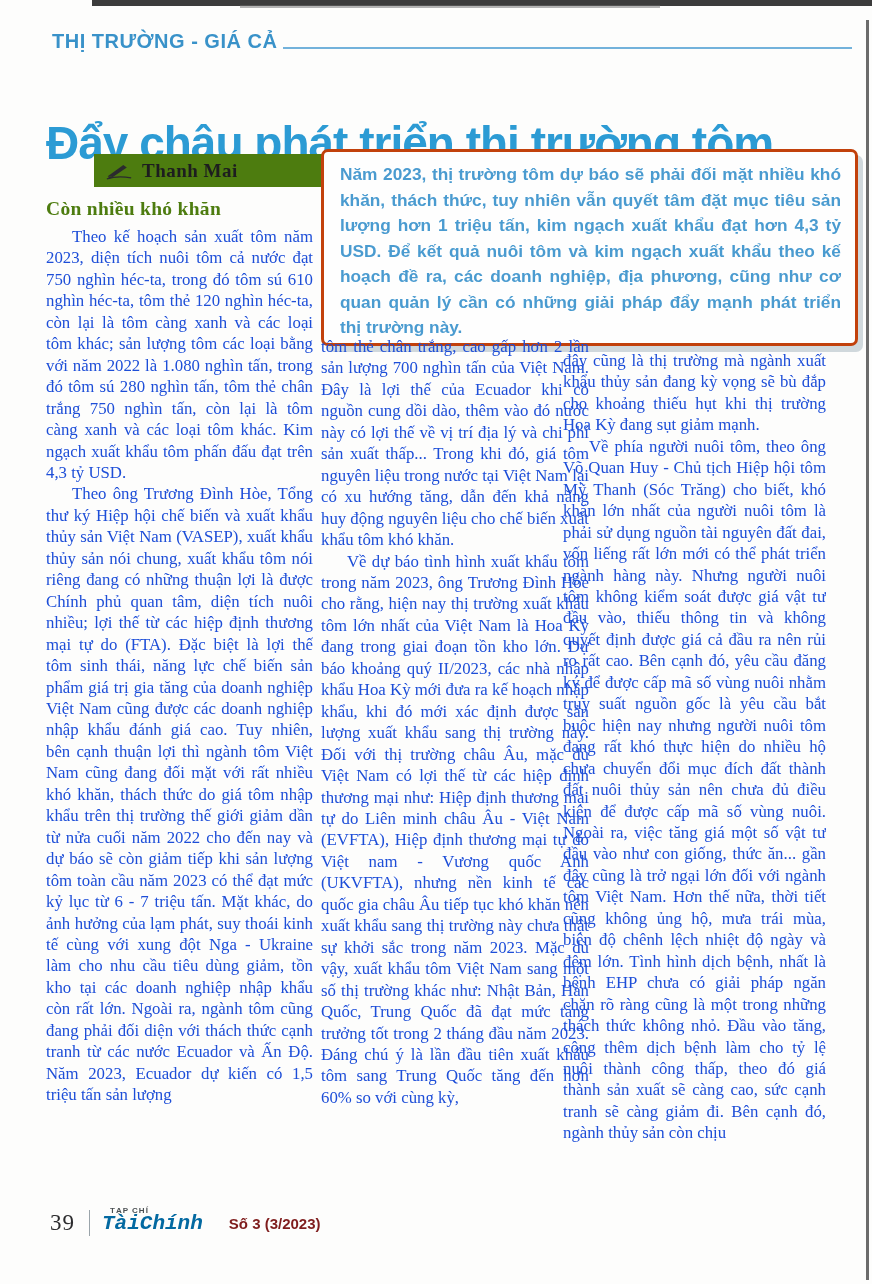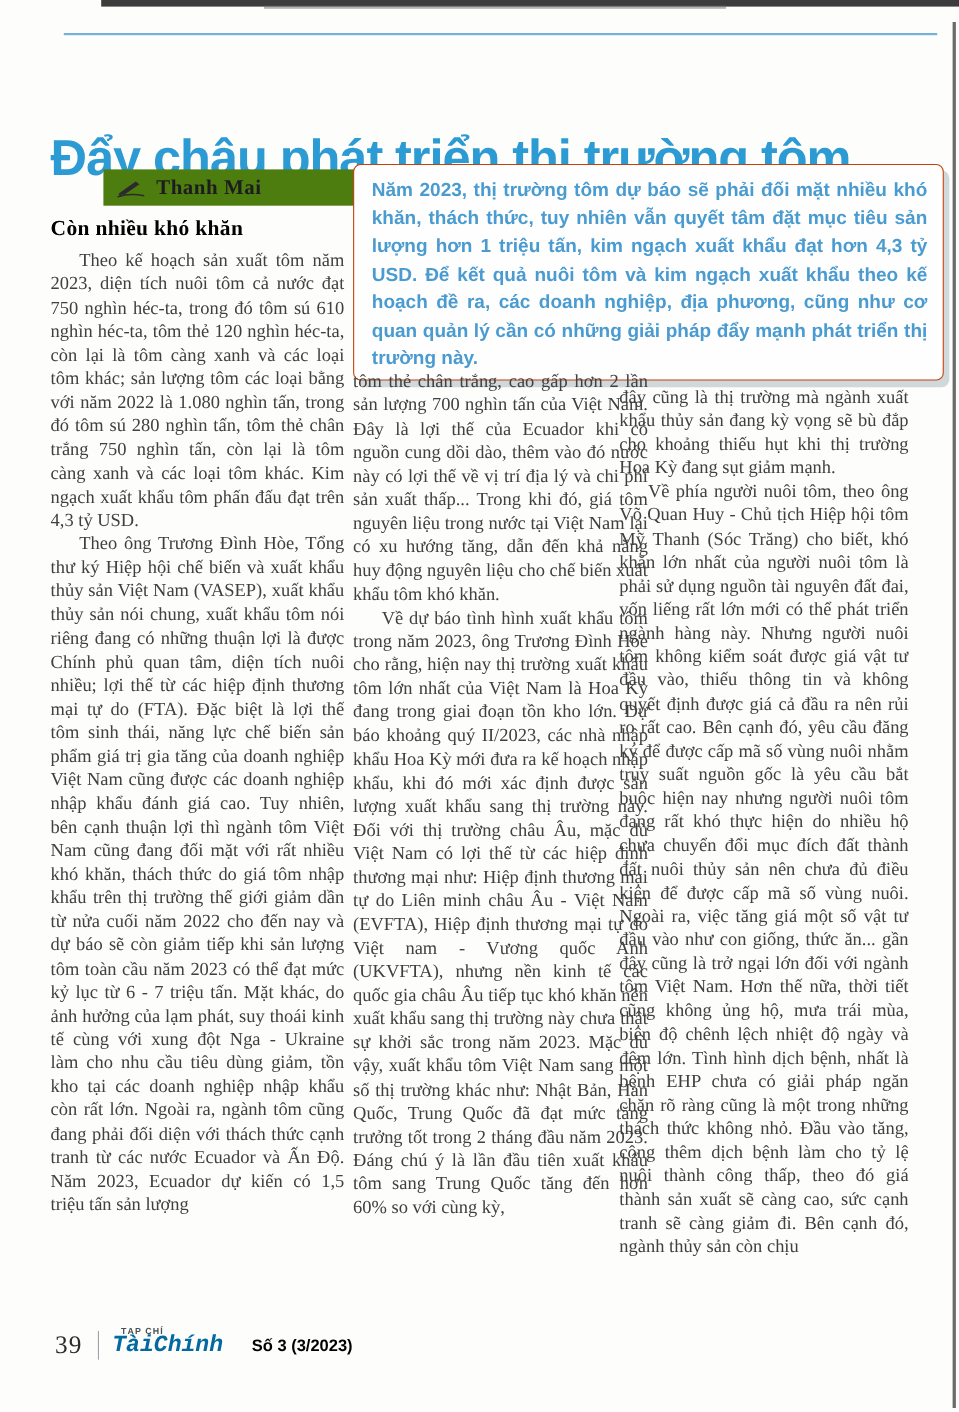--- a/index.html
+++ b/index.html
@@ -28,37 +28,37 @@
   
   .author-bar{
     position:absolute;left:46px;top:154px;width:266px;height:33px;
     background:#4d7c0f;display:flex;align-items:center;padding-left:12px;box-sizing:border-box;margin-left:48px;
   }
   .pen-icon{width:26px;height:18px;margin-right:10px;flex:0 0 auto;}
   .author-name{font-weight:bold;font-size:19px;color:#1d1d1f;letter-spacing:.5px;}
   
   .section-heading{
     position:absolute;left:46px;top:198px;
-    font-weight:bold;font-size:19.5px;color:#000000;letter-spacing:.3px;
+    font-weight:bold;font-size:19.5px;color:#4d7c0f;letter-spacing:.3px;
   }
   
   .intro-box{
     position:absolute;left:321px;top:149px;width:537px;height:197px;box-sizing:border-box;
-    background:#fefefe;border:1px solid #c2410c;border-radius:7px;
+    background:#fefefe;border:3px solid #c2410c;border-radius:7px;
     box-shadow:5px 6px 0 rgba(152,170,182,.45);
     padding:10px 14px 8px 16px;
   }
   .intro-text{
     font-family:"Liberation Sans", sans-serif;font-weight:bold;
     font-size:17.3px;line-height:25.5px;color:#4a9bd0;text-align:justify;
   }
   
   .col{
     position:absolute;overflow:hidden;
-    font-size:16.8px;line-height:21.45px;color:#404040;text-align:justify;
+    font-size:16.8px;line-height:21.45px;color:#1d4ed8;text-align:justify;
   }
   .col p{margin:0;}
   .col p.indent{text-indent:26px;}
   .col1{left:46px;top:226px;width:267px;height:967px;}
   .col2{left:321px;top:336px;width:268px;height:866px;}
   .col3{left:563px;top:350px;width:263px;height:866px;}
   
   .footer{position:absolute;left:50px;top:1210px;display:flex;align-items:center;}
   .page-number{font-size:23px;color:#2c2c2e;letter-spacing:1px;}
   .footer-divider{width:1px;height:26px;background:#9aa4aa;margin:0 12px 0 14px;}
@@ -66,31 +66,32 @@
   .logo-top{
     position:absolute;left:8px;top:-6px;
     font-family:"Liberation Sans", sans-serif;font-size:8px;font-weight:bold;color:#4a4f52;letter-spacing:1px;
   }
   .logo-main{
     font-family:Liberation Mono, monospace;font-weight:bold;font-style:italic;
     font-size:21px;color:#0369a1;letter-spacing:0;
   }
   .issue{
     font-family:"Liberation Sans", sans-serif;font-weight:bold;
-    font-size:15px;color:#000000;margin-left:2px;
+    font-size:15px;color:#7f1d1d;margin-left:2px;
   }
 </style>
 </head>
 <body>
 
 <div class="scan-top"></div>
 <div class="scan-top2"></div>
 <div class="scan-right"></div>
 
 <div class="kicker-row">
+  <span class="kicker">THỊ TRƯỜNG - GIÁ CẢ</span>
   <span class="kicker-line"></span>
 </div>
 
 <h1 class="title">Đẩy châu phát triển thị trường tôm</h1>
 
 <div class="author-bar">
   <svg class="pen-icon" viewBox="0 0 30 20" aria-hidden="true">
     <path d="M2 16 L20 3 L24 6 L8 17 Z" fill="#2b2b2e"></path>
     <path d="M2 16 L8 17 L4 19 Z" fill="#2b2b2e"></path>
     <path d="M1 19 Q14 15 29 18" stroke="#2b2b2e" stroke-width="1.6" fill="none"></path>

